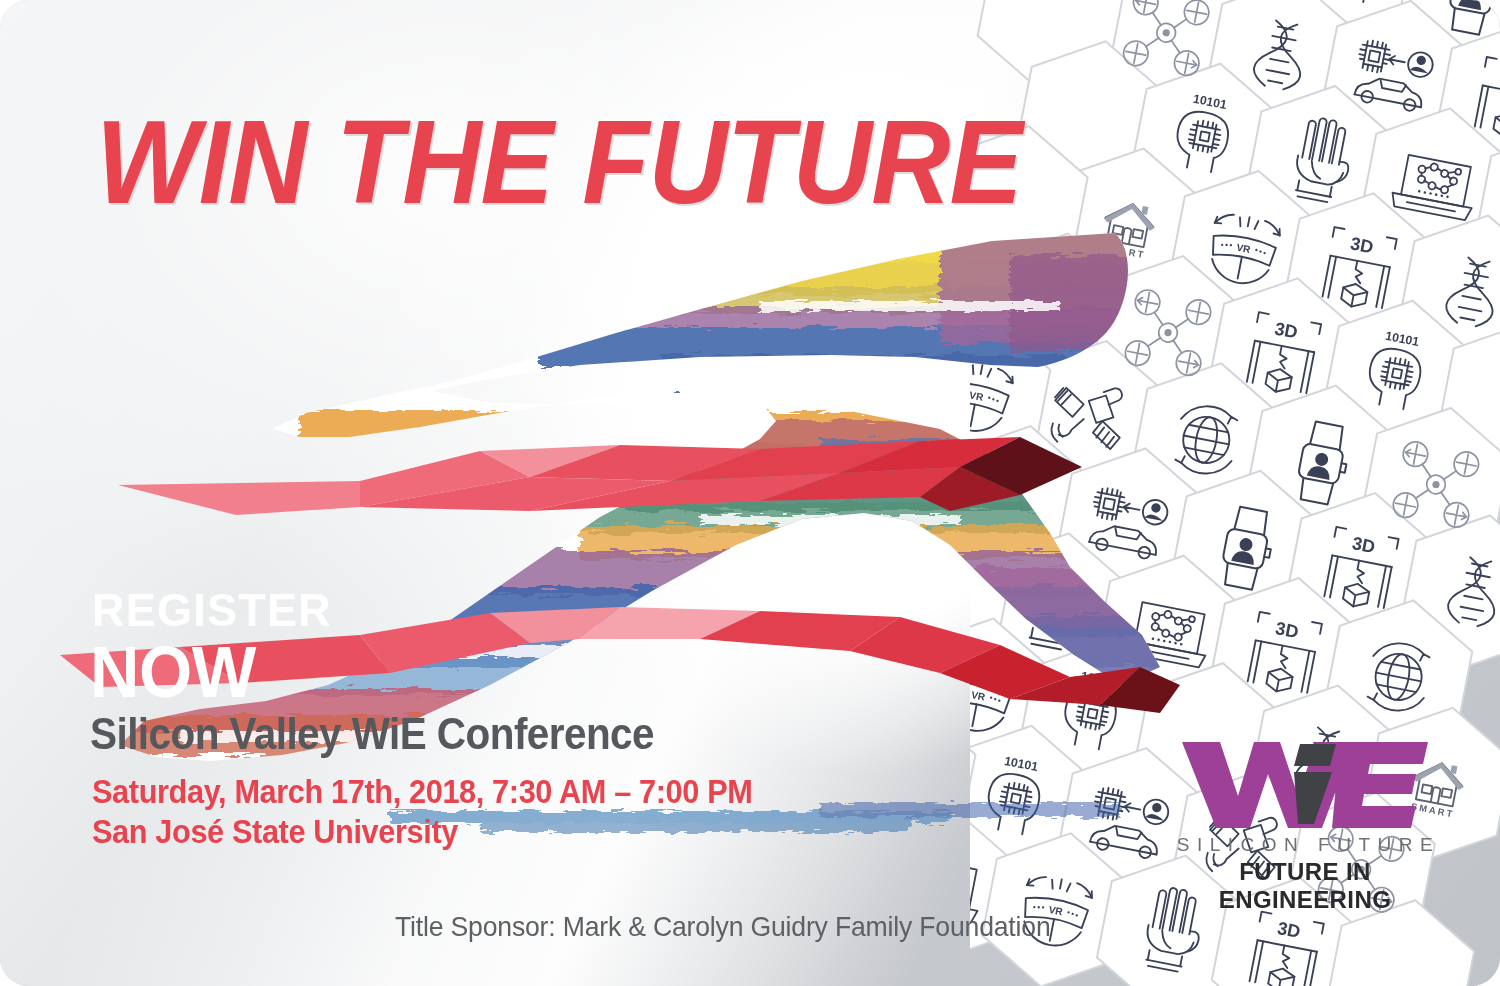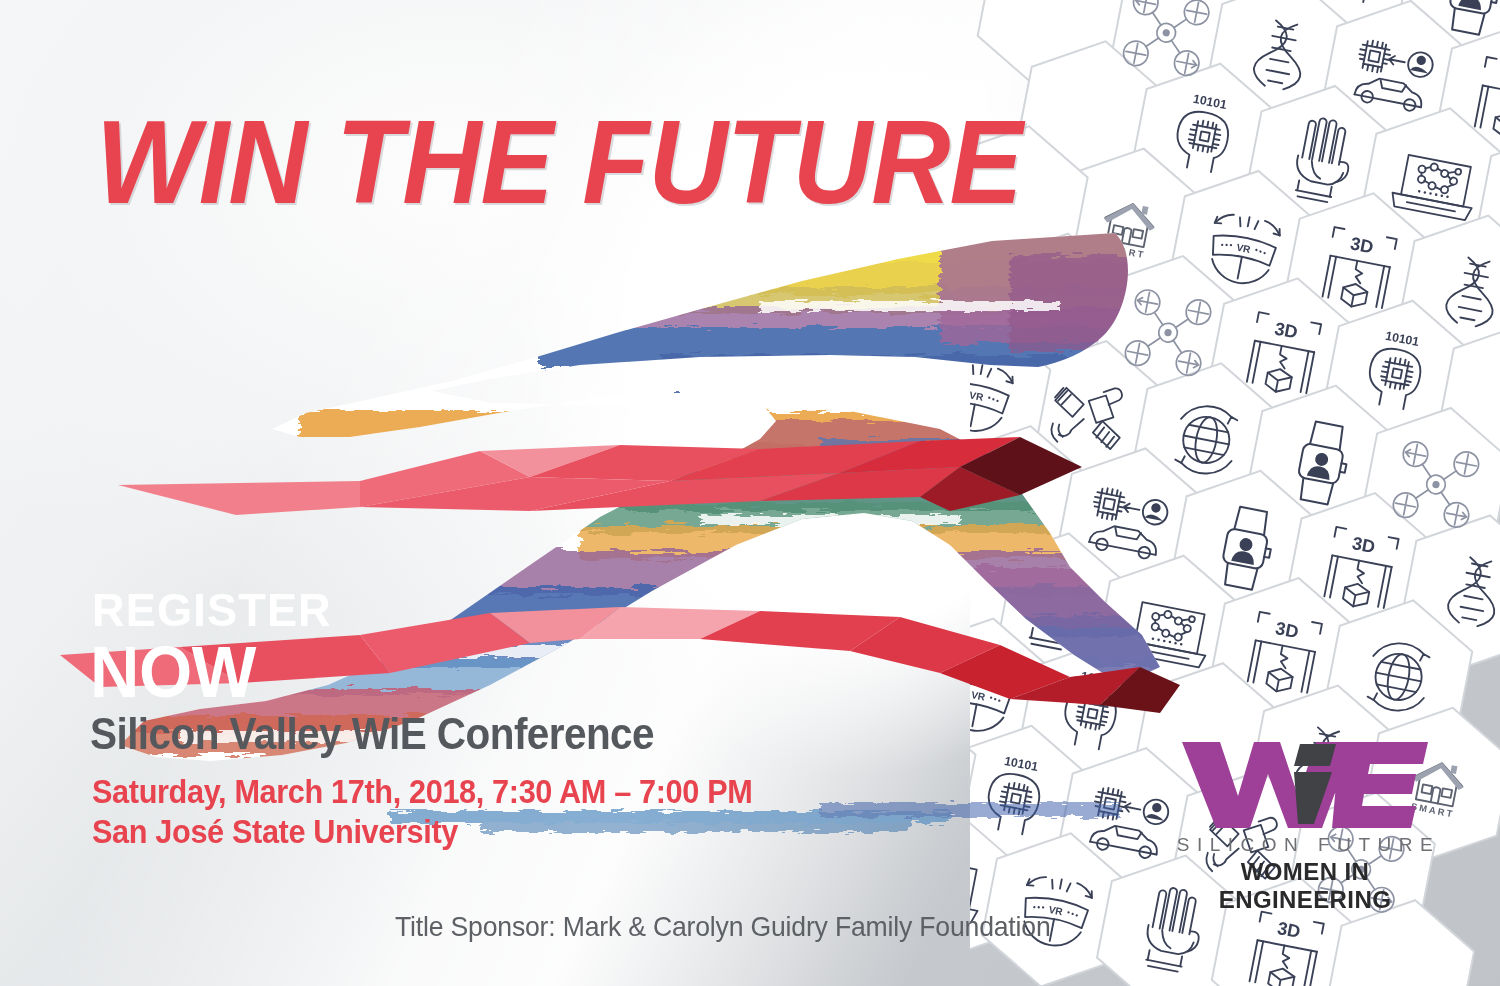--- a/index.html
+++ b/index.html
@@ -8,20 +8,21 @@
     width:1500px; height:986px;
     font-family:"Liberation Sans", sans-serif;
     overflow:hidden;
   }
 
   #poster {
     position:relative;
     width:1500px; height:986px;
     overflow:hidden;
     background:#c3c6ca;
+    border-radius:29px;
   }
 
   
   .bg-base {
     position:absolute; inset:0;
     background:
       radial-gradient(ellipse 900px 620px at 30% 18%, #fdfdfd 0%, #f4f5f6 38%, rgba(244,245,246,0) 72%),
       linear-gradient(128deg, #f6f7f8 0%, #eef0f1 24%, #dcdfe2 48%, #c6c9cd 70%, #c0c3c8 100%);
   }
   .bg-sheen {
@@ -768,16 +769,16 @@
 
       <polygon points="2,4 40,4 58,58 74,4 100,4 118,58 136,4 174,4 142,90 108,90 88,36 70,90 36,90" fill="#9e3f98"></polygon>
 
       <polygon points="120,6 156,6 150,28 114,28" fill="#414246"></polygon>
       <polygon points="114,34 152,34 134,86 118,86" fill="#414246"></polygon>
 
       <polygon points="160,4 248,4 243,26 190,26 188,36 236,36 232,56 184,56
                        182,68 236,68 231,90 152,90" fill="#9e3f98"></polygon>
     </svg>
     <div class="logo-sv">SILICON FUTURE</div>
-    <div class="logo-wie">WOMEN IN ENGINEERING</div>
+    <div class="logo-wie">FUTURE IN ENGINEERING</div>
   </div>
 
 </div>
 
 </body></html>

